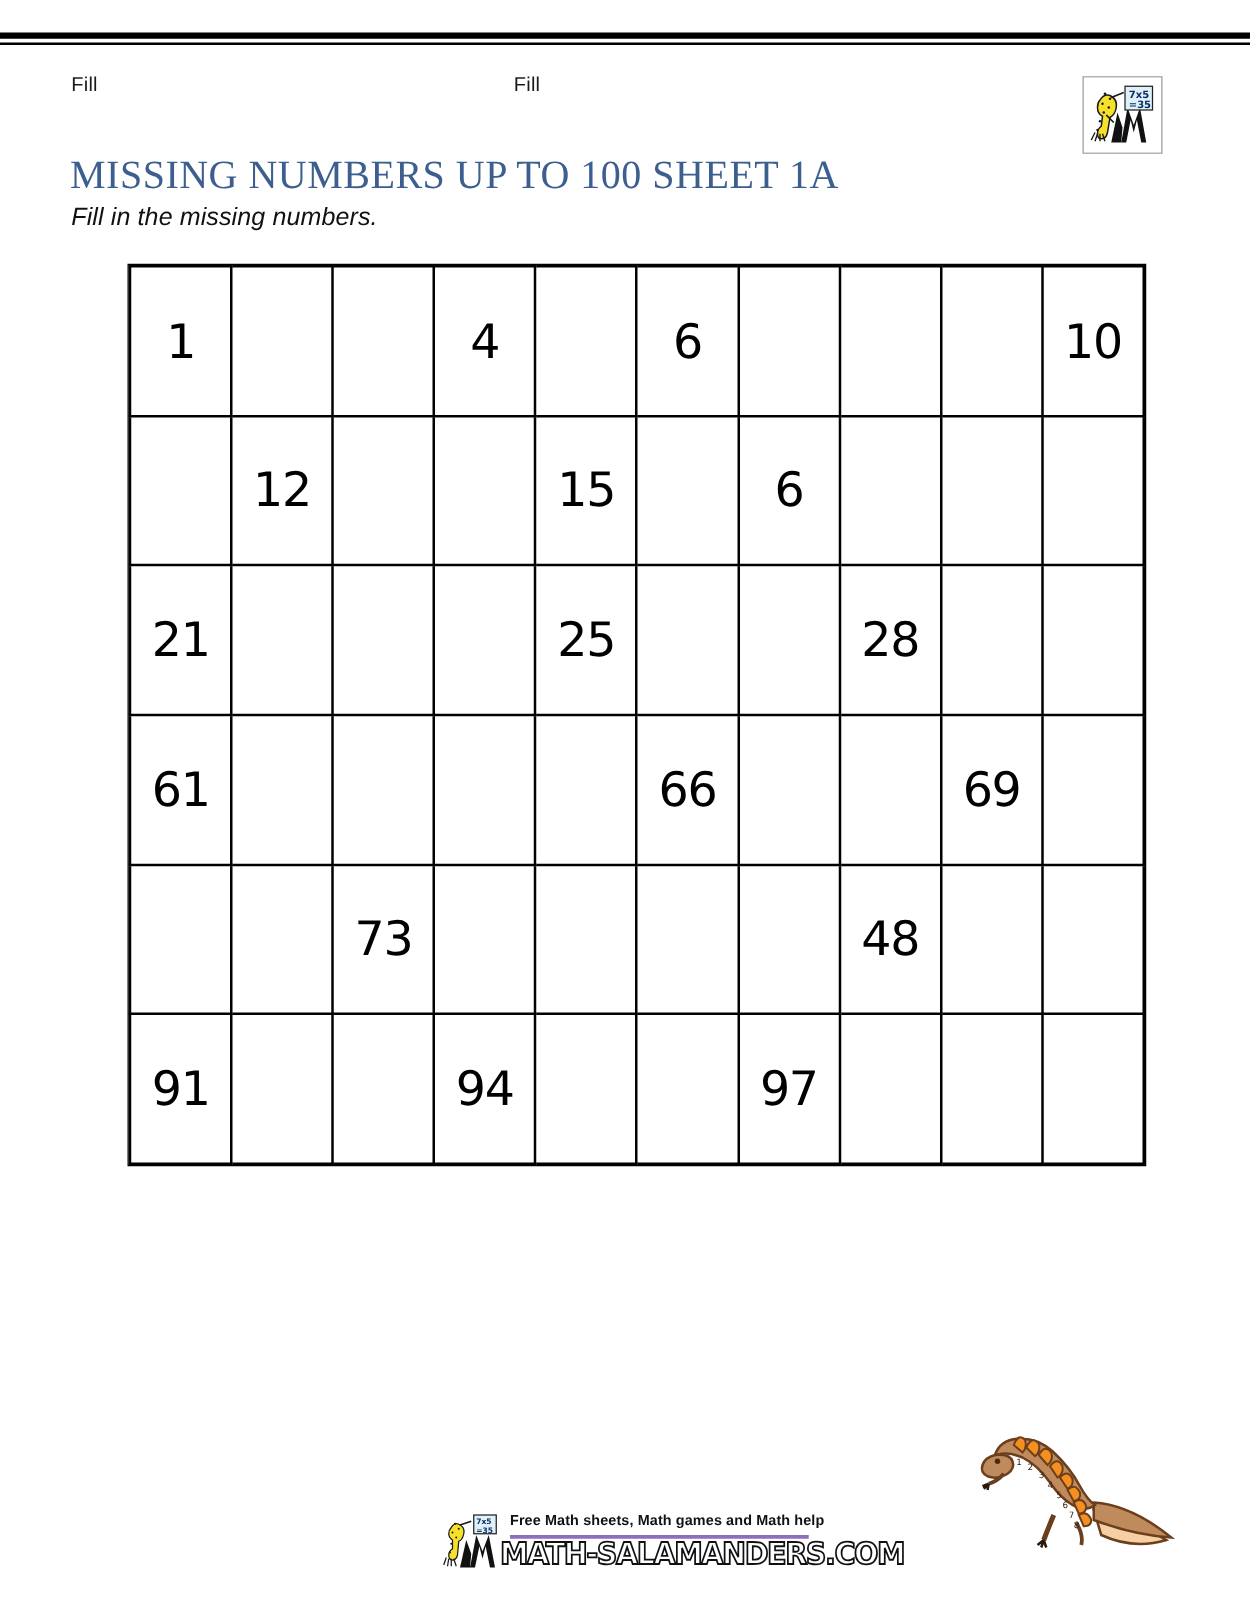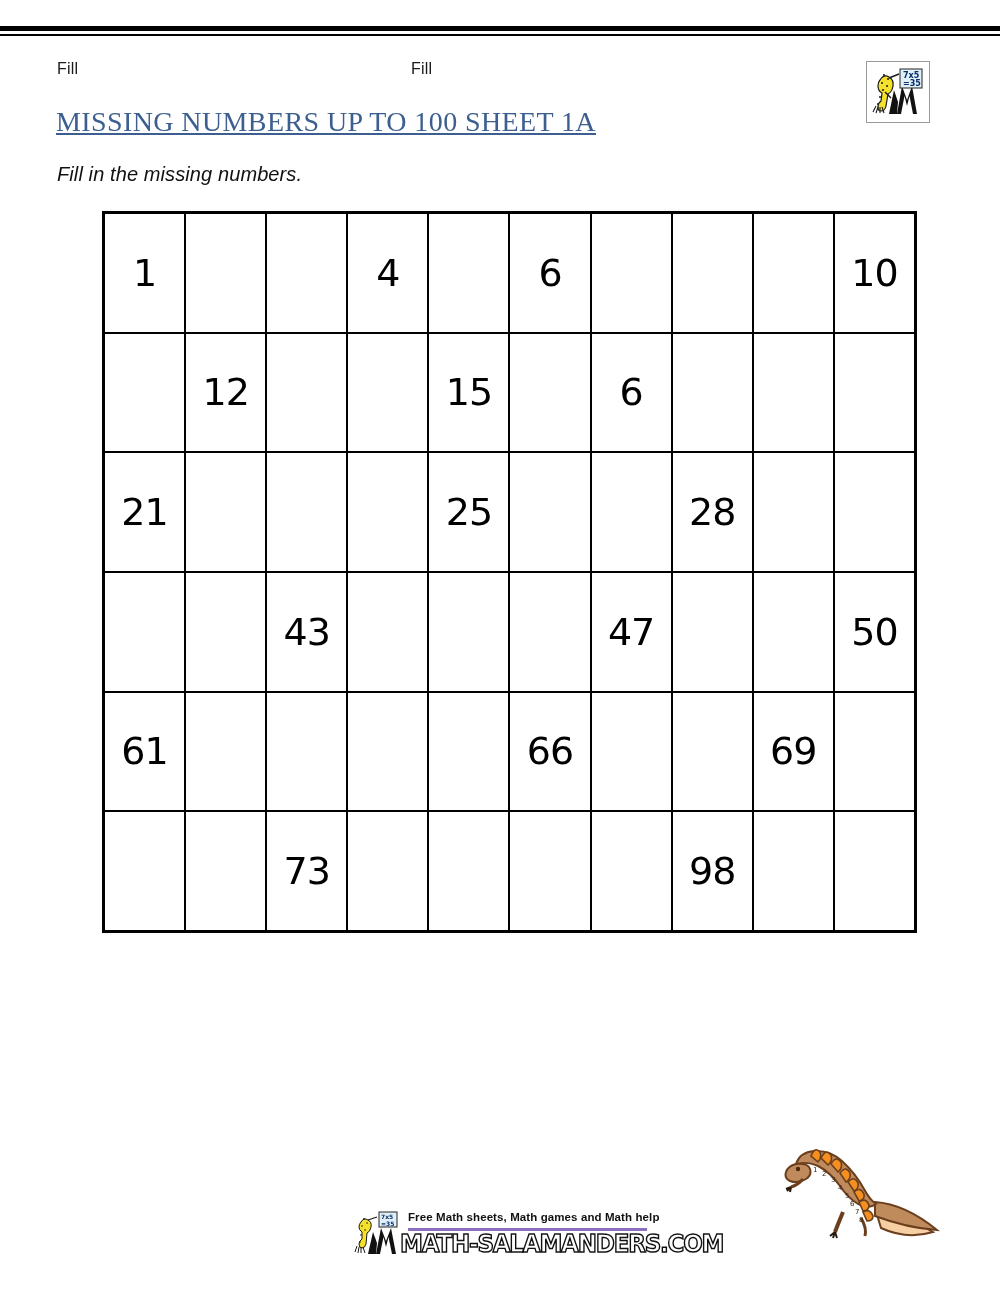--- a/index.html
+++ b/index.html
@@ -41,27 +41,26 @@
     position: absolute;
     left: 411px; top: 60px;
     font-size: 16px;
     color: #1a1a1a;
     letter-spacing: .2px;
   }
 
   
   .sheet-title {
     position: absolute;
-    left: 56px; top: 106px;
+    left: 56px; top: 121px;
     font-family: "Liberation Serif", serif;
-    font-size: 28px;
+    font-size: 32px;
     color: #3c5f90;
     letter-spacing: .4px;
     white-space: nowrap;
-    text-decoration: underline;
   }
   .sheet-instruction {
     position: absolute;
     left: 57px; top: 163px;
     font-size: 20px;
     font-style: italic;
     color: #111111;
     letter-spacing: .1px;
   }
 
@@ -225,52 +224,52 @@
           <td class="blank"></td>
           <td class="blank"></td>
           <td>25</td>
           <td class="blank"></td>
           <td class="blank"></td>
           <td>28</td>
           <td class="blank"></td>
           <td class="blank"></td>
         </tr>
         <tr>
-          <td class="blank"></td>
-          <td class="blank"></td>
-          <td>43</td>
-          <td class="blank"></td>
-          <td class="blank"></td>
-          <td class="blank"></td>
-          <td>47</td>
-          <td class="blank"></td>
-          <td class="blank"></td>
-          <td>50</td>
-        </tr>
-        <tr>
           <td>61</td>
           <td class="blank"></td>
           <td class="blank"></td>
           <td class="blank"></td>
           <td class="blank"></td>
           <td>66</td>
           <td class="blank"></td>
           <td class="blank"></td>
           <td>69</td>
           <td class="blank"></td>
         </tr>
         <tr>
           <td class="blank"></td>
           <td class="blank"></td>
           <td>73</td>
           <td class="blank"></td>
           <td class="blank"></td>
           <td class="blank"></td>
           <td class="blank"></td>
-          <td>98</td>
+          <td>48</td>
+          <td class="blank"></td>
+          <td class="blank"></td>
+        </tr>
+        <tr>
+          <td>91</td>
+          <td class="blank"></td>
+          <td class="blank"></td>
+          <td>94</td>
+          <td class="blank"></td>
+          <td class="blank"></td>
+          <td>97</td>
+          <td class="blank"></td>
           <td class="blank"></td>
           <td class="blank"></td>
         </tr>
       </tbody>
   </table>
 </div>
 
 <div class="lizard">
   <svg width="170" height="120" viewBox="0 0 170 120">
 

